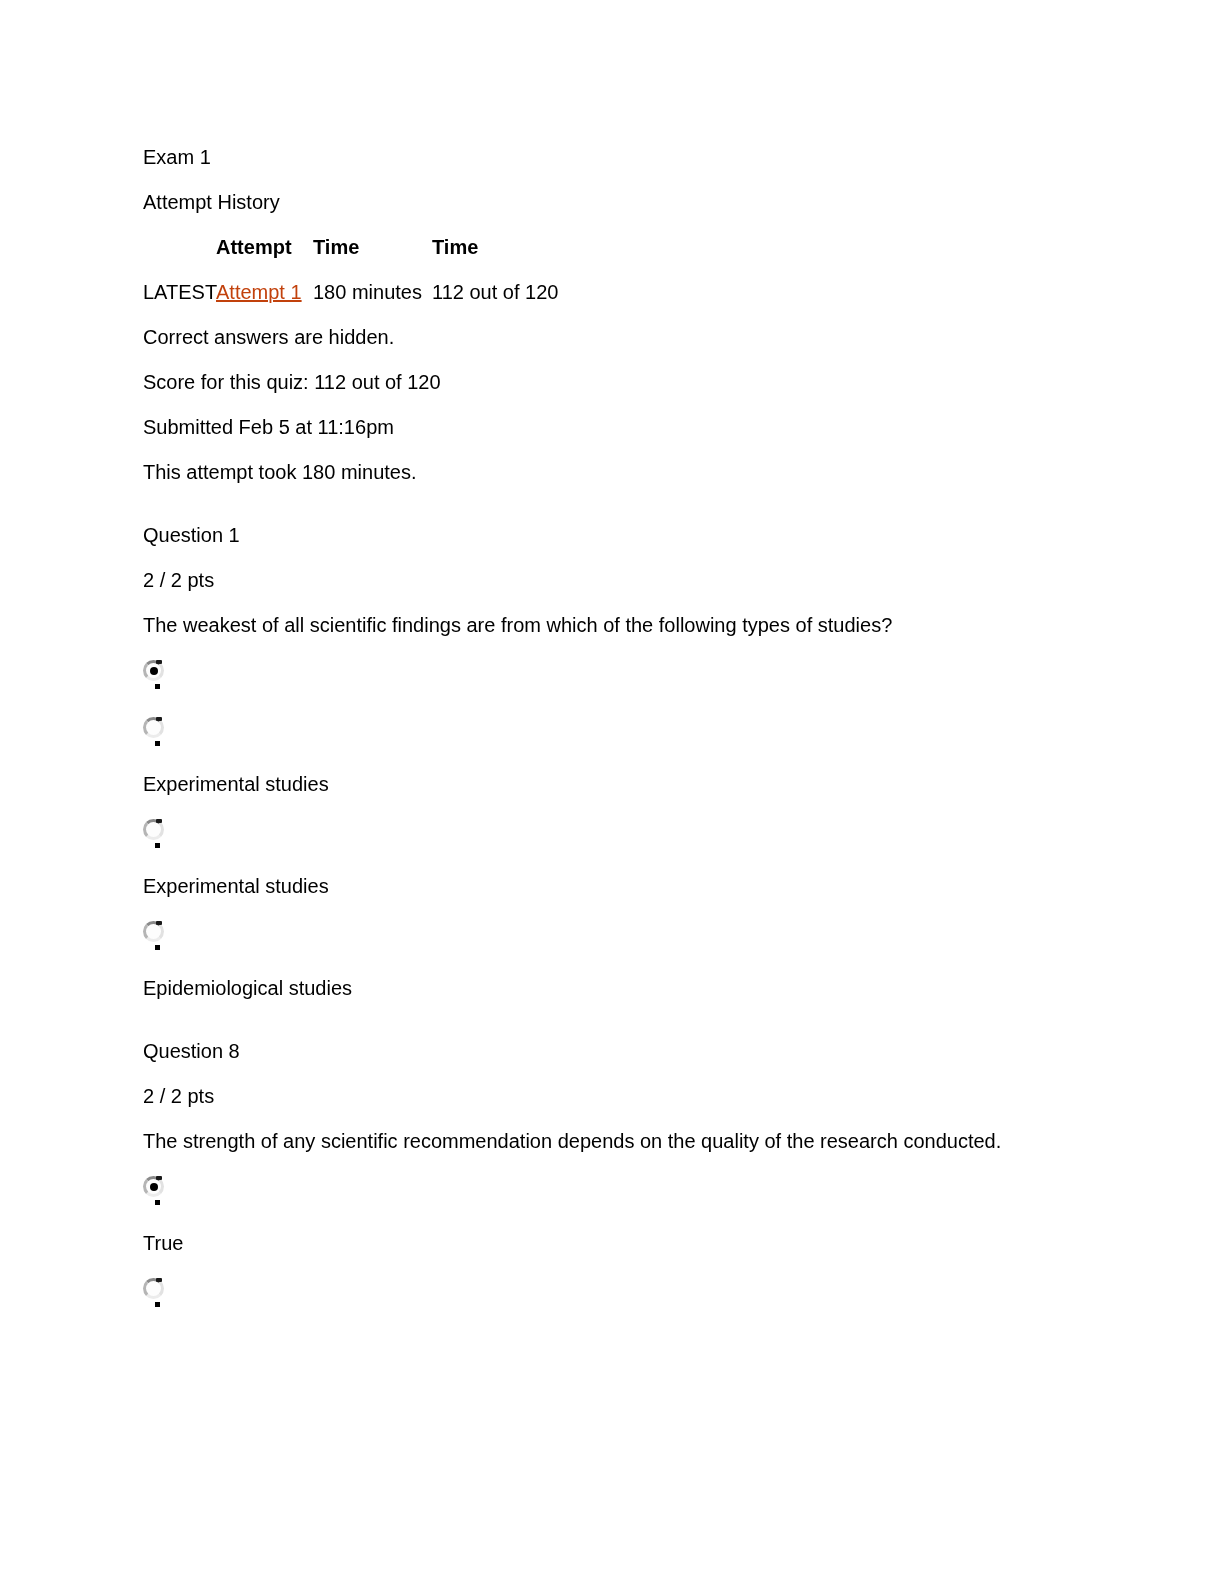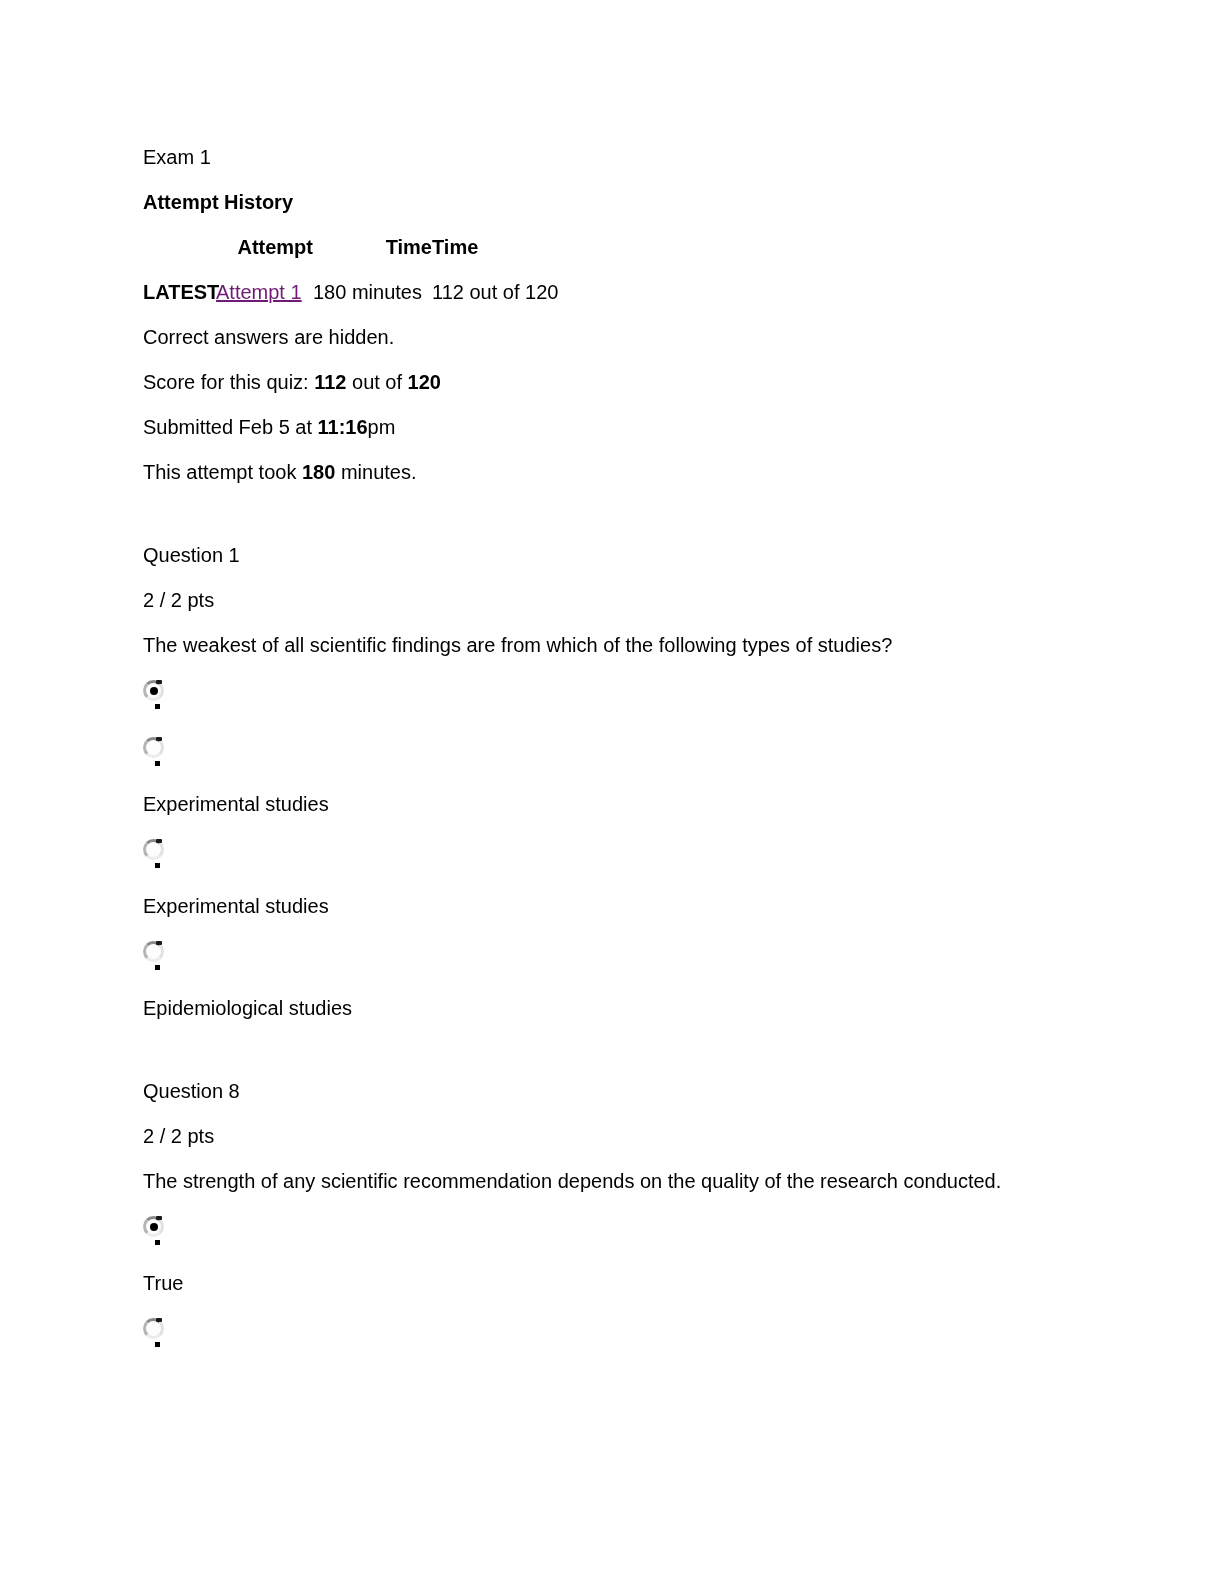--- a/index.html
+++ b/index.html
@@ -14,36 +14,36 @@
     color: #000000;
   }
   .page {
     width: 1224px;
     height: 1584px;
     padding: 147px 60px 12px 143px;
     font-size: 20px;
     line-height: 21px;
   }
   .line { margin: 0 0 24px 0; white-space: nowrap; }
-  .bold { font-weight: bold; }
+  .bold { font-weight: normal; }
   .link {
-    color: #701a75;
+    color: #c2410c;
     text-decoration: underline;
     cursor: pointer;
   }
   
   .tbl-row { margin: 0 0 24px 0; white-space: nowrap; }
   .tbl-cell { display: inline-block; vertical-align: top; }
   .c1 { width: 73px; }
   .c2 { width: 97px; }
   .c3 { width: 119px; }
   .c4 { width: auto; }
-  .tbl-head .tbl-cell { font-weight: bold; text-align: right; }
+  .tbl-head .tbl-cell { font-weight: bold; }
   
-  .question-title { margin-top: 62px; }
+  .question-title { margin-top: 42px; }
   
   .radio {
     position: relative;
     width: 22px;
     height: 22px;
     margin: 0 0 35px 0;
     cursor: pointer;
   }
   .radio .circle {
     position: absolute;

